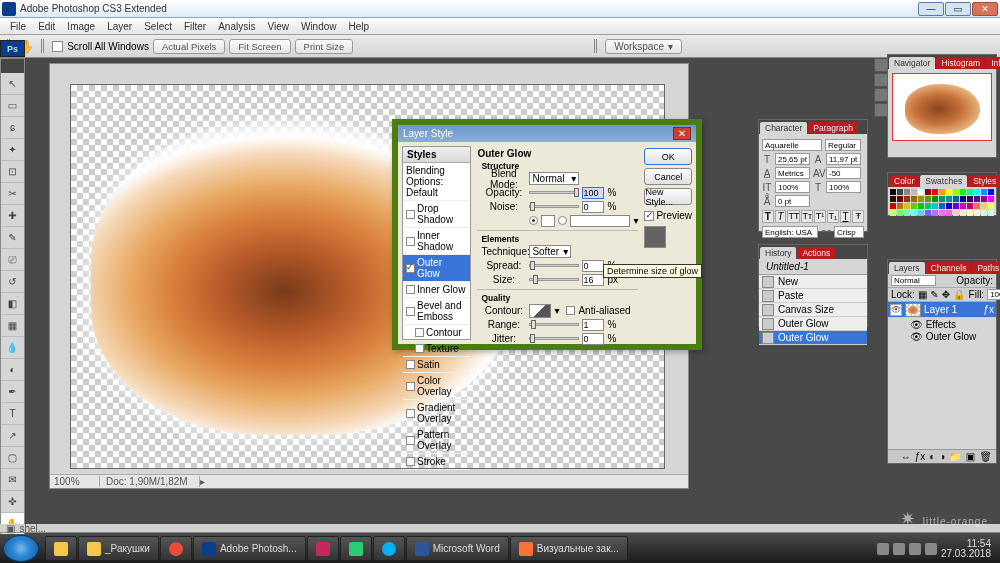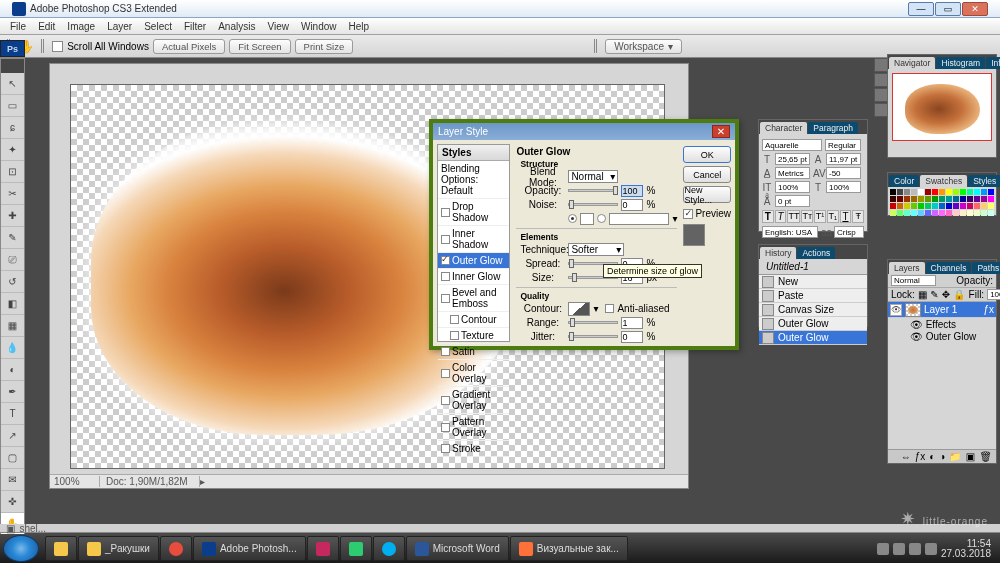--- a/index.html
+++ b/index.html
@@ -1,19 +1,19 @@
 <!DOCTYPE html>
 <html><head>
 <meta charset="utf-8">
 <style>
 * { margin:0; padding:0; box-sizing:border-box; font-family:Tahoma,Arial,sans-serif; font-size:10px; }
 body { width:1000px; height:563px; background:#494949; overflow:hidden; position:relative; }
 
 
-.titlebar { height:18px; background:linear-gradient(#fff,#dfeaf5); display:flex; align-items:center; padding:0 12px; border-bottom:1px solid #8ba5c3; }
+.titlebar { height:18px; background:linear-gradient(#fff,#dfeaf5); display:flex; align-items:center; padding:0 2px; border-bottom:1px solid #8ba5c3; }
 .titlebar .ps-icon { width:14px; height:14px; background:#0a3e8c; border-radius:2px; margin-right:4px; }
 .titlebar .title { color:#333; flex:1; }
 .winbtns { display:flex; gap:1px; }
 .winbtn { width:26px; height:14px; background:#d3e4f7; border:1px solid #5a7ba8; border-radius:2px; display:flex; align-items:center; justify-content:center; font-size:9px; }
 .winbtn.close { background:#d9735c; color:#fff; border-color:#a04a3a; }
 
 
 .menubar { height:17px; background:linear-gradient(#fefefe,#e5e5e5); display:flex; align-items:center; padding:0 4px; border-bottom:1px solid #a0a0a0; }
 .menubar span { padding:0 6px; color:#333; cursor:default; }
 
@@ -43,21 +43,21 @@
   background-size:12px 12px; }
 .shell { position:absolute; left:20px; top:30px; width:430px; height:320px;
   background:radial-gradient(ellipse 60% 55% at 45% 55%, #7a3a1a 0%, #b85c2a 25%, #d8823e 45%, #e8a862 60%, #f5d8b8 78%, rgba(255,255,255,0.9) 88%, rgba(255,255,255,0) 98%);
   border-radius:48% 55% 50% 42%;
   filter:drop-shadow(0 0 12px rgba(255,255,255,0.95)); }
 .doczoom { position:absolute; left:0; bottom:0; height:14px; width:100%; background:#e5e5e5; border-top:1px solid #aaa; display:flex; align-items:center; font-size:9px; color:#555; }
 .doczoom .zv { width:50px; padding:0 4px; border-right:1px solid #aaa; }
 .doczoom .di { width:100px; padding:0 6px; border-right:1px solid #aaa; }
 
 
-.dialog { position:absolute; left:429px; top:119px; width:310px; height:231px; background:#ece9d8; border:4px solid #4d7c0f; box-shadow:2px 2px 6px rgba(0,0,0,0.3); }
+.dialog { position:absolute; left:392px; top:119px; width:310px; height:231px; background:#ece9d8; border:6px solid #4d7c0f; box-shadow:2px 2px 6px rgba(0,0,0,0.3); }
 .dlg-title { height:17px; background:linear-gradient(#6b97c8,#8aaed6); display:flex; align-items:center; padding:0 5px; }
 .dlg-title span { color:#fff; font-size:10px; flex:1; }
 .dlg-title .dx { width:18px; height:13px; background:#c9402f; color:#fff; display:flex; align-items:center; justify-content:center; border:1px solid #8a2a1a; }
 .dlg-body { display:flex; height:calc(100% - 17px); padding:4px; gap:4px; }
 .dlg-left { width:78px; display:flex; flex-direction:column; border:1px solid #999; background:#fff; font-size:9px; }
 .style-h { background:linear-gradient(#f0f0f0,#d8d8d8); padding:2px 4px; border-bottom:1px solid #aaa; font-weight:bold; }
 .style-i { padding:2px 3px; display:flex; align-items:center; gap:2px; border-bottom:1px solid #eee; }
 .style-i.sel { background:#3875d7; color:#fff; }
 .style-i .cb { width:9px; height:9px; border:1px solid #888; background:#fff; flex-shrink:0; }
 .style-i.sel .cb { background:#fff; position:relative; }
@@ -85,21 +85,21 @@
 .prev-cb .cb::after { content:"✓"; position:absolute; left:0; top:-2px; font-size:9px; color:#333; }
 .prev-sw { width:22px; height:22px; background:#636363; border:1px solid #888; margin-top:2px; }
 .tooltip { position:absolute; left:603px; top:264px; background:#ffffe1; border:1px solid #333; padding:1px 3px; font-size:9px; z-index:20; }
 
 
 .panel-col { position:absolute; right:3px; width:110px; background:#d6d6d6; border:1px solid #666; }
 .panel-col.p1 { top:54px; height:104px; }
 .panel-col.p2 { top:172px; height:44px; }
 .panel-col.p3 { top:259px; height:205px; }
 .panel-tabs { height:14px; background:#464646; display:flex; align-items:flex-end; }
-.ptab { padding:1px 5px; background:#0c4a6e; color:#eee; font-size:8.5px; margin-left:1px; border-radius:2px 2px 0 0; }
+.ptab { padding:1px 5px; background:#b91c1c; color:#eee; font-size:8.5px; margin-left:1px; border-radius:2px 2px 0 0; }
 .ptab.act { background:#d6d6d6; color:#333; }
 .nav-img { margin:4px; width:100px; height:68px; border:1px solid #d33; background:#fff; position:relative; }
 .nav-shell { position:absolute; left:12px; top:10px; width:75px; height:50px; background:radial-gradient(ellipse at 45% 50%, #8a4520 0%, #c5703a 40%, #e8b078 70%, #fff 95%); border-radius:45% 50% 48% 42%; }
 .swatches { padding:2px; display:grid; grid-template-columns:repeat(15,6px); grid-auto-rows:6px; gap:1px; }
 .sw { width:6px; height:6px; }
 .lay-bar { height:14px; background:#d0d0d0; border-bottom:1px solid #aaa; display:flex; align-items:center; padding:0 3px; font-size:8.5px; gap:3px; }
 .lay-bar .sel { width:45px; height:11px; background:#fff; border:1px solid #999; font-size:8px; padding:0 2px; }
 .layer-row { height:16px; display:flex; align-items:center; padding:0 2px; gap:3px; border-bottom:1px solid #ccc; font-size:8.5px; background:#eee; }
 .layer-row.sel { background:#3875d7; color:#fff; }
 .layer-row .eye { width:12px; height:12px; border:1px solid #aaa; background:#fff; font-size:8px; text-align:center; line-height:10px; color:#333; }
@@ -318,21 +318,21 @@
           <div class="rad on"></div>
           <div style="width:14px;height:12px;background:#fff;border:1px solid #888"></div>
           <div class="rad"></div>
           <div class="grad"></div>
           <span>▾</span>
         </div>
       <div class="divline"></div>
       <div class="grp-st">Elements</div>
       <div class="fld">
           <label>Technique:</label>
-          <div class="sel" style="width:56px">
+          <div class="sel" style="width:42px">
             <span>Softer</span>
             <span style="margin-left:auto">▾</span>
           </div>
         </div>
       <div class="fld">
           <label>Spread:</label>
           <div class="slider">
             <div class="th" style="left:0"></div>
           </div>
           <div class="num">0</div>

